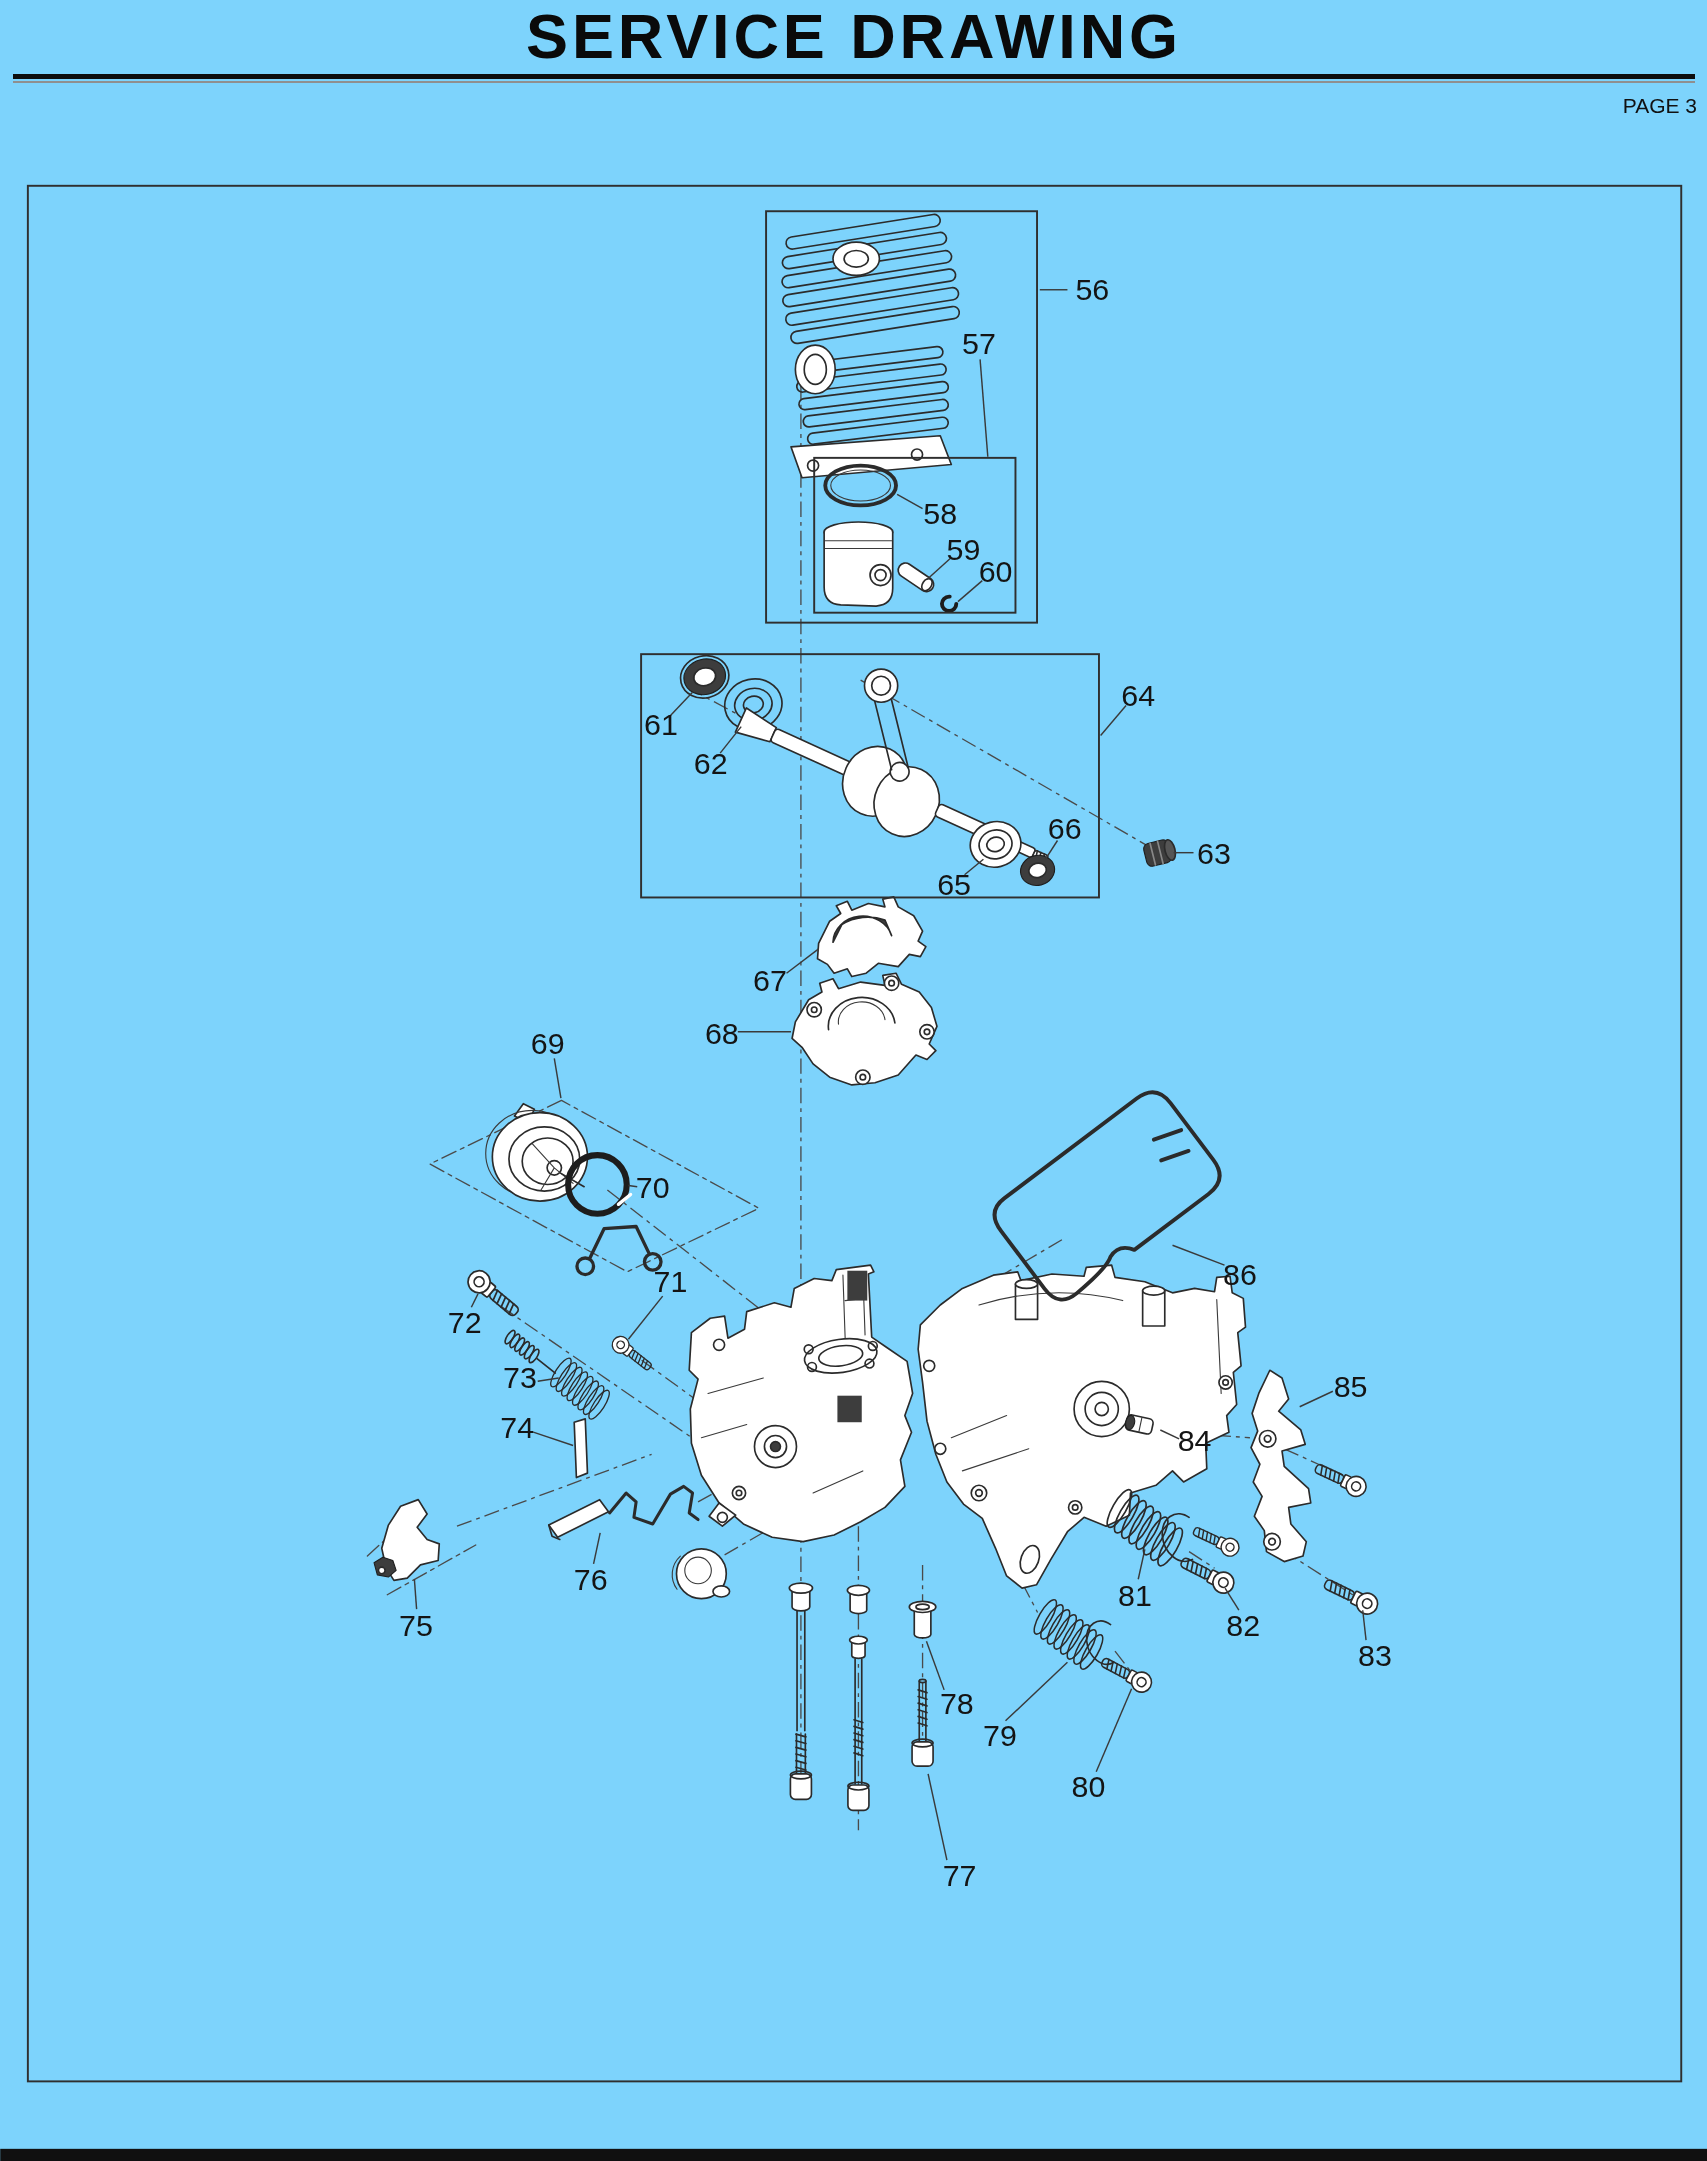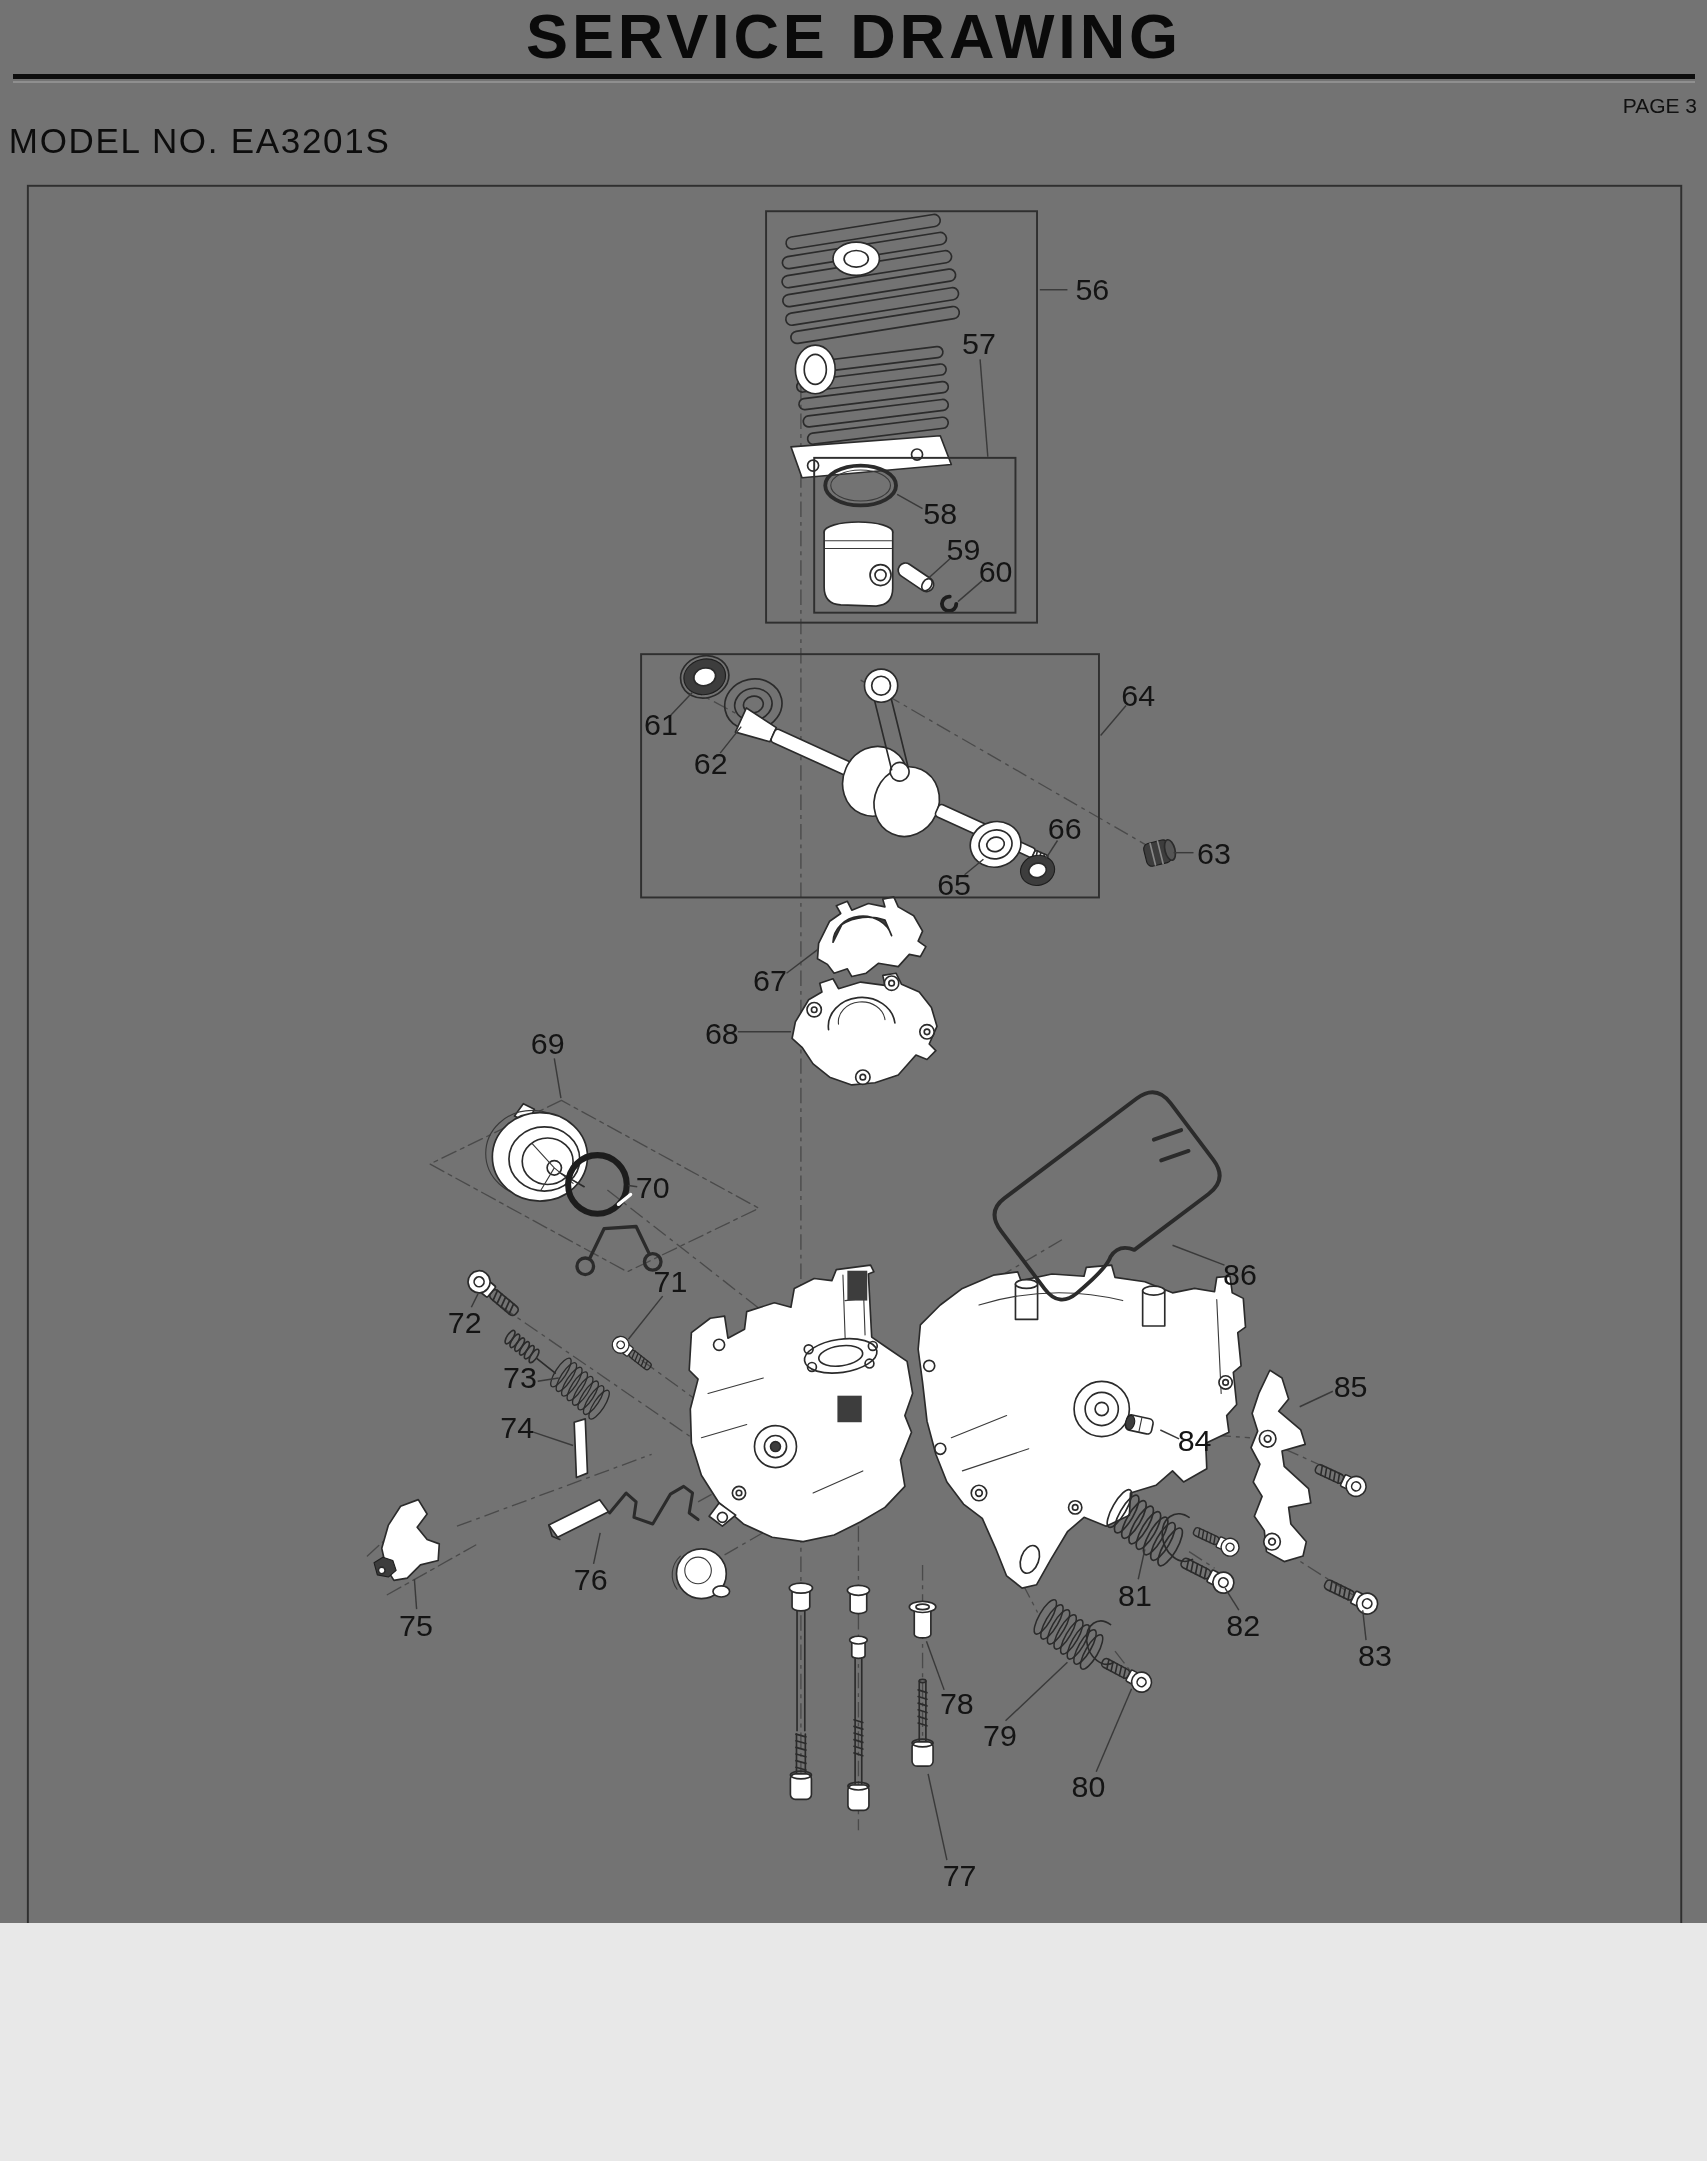--- a/index.html
+++ b/index.html
@@ -1,16 +1,16 @@
 <!DOCTYPE html>
 <html style="font-size:8.8px"><head>
 <meta charset="utf-8">
 <style>
   html,body{margin:0;padding:0;background:#e8e8e8;}
-  .page{position:relative;width:1708px;height:1923px;background:#737373;
+  .page{position:relative;width:1708px;height:2161px;background:#7dd3fc;
         font-family:"Liberation Sans",sans-serif;overflow:hidden;}
   .title{position:absolute;left:0;right:0;top:0px;text-align:center;
          font-size:63px;font-weight:bold;letter-spacing:3.9px;color:#0a0a0a;white-space:nowrap;}
   .rule-a{position:absolute;left:13.3px;right:13.3px;top:74px;height:5px;background:#0d0d0d;}
   .rule-b{position:absolute;left:13.3px;right:13.3px;top:81px;height:1.7px;background:#8f8f8f;}
   .page-num{position:absolute;right:11px;top:94px;font-size:21px;color:#111;}
   .model{position:absolute;left:8.8px;top:121px;font-size:35px;letter-spacing:1.7px;color:#0d0d0d;}
   svg{position:absolute;left:0;top:0;}
   .ln{fill:none;stroke:#2b2b2b;stroke-width:3;stroke-linecap:round;stroke-linejoin:round;}
   .lnw{fill:#ffffff;stroke:#2b2b2b;stroke-width:3;stroke-linejoin:round;}
@@ -24,21 +24,20 @@
 </style>
 </head>
 <body>
 
 <div class="page">
 
   <div class="title">SERVICE DRAWING</div>
   <div class="rule-a"></div>
   <div class="rule-b"></div>
   <div class="page-num">PAGE 3</div>
-  <div class="model">MODEL NO. EA3201S</div>
 
   <svg width="1708" height="2161" viewBox="0 0 3088 3908">
 
     <defs>
       <g id="screw">
         <rect x="28" y="-9" width="56" height="18" rx="7"></rect>
         <path d="M34,-9 l5,18 M43,-9 l5,18 M52,-9 l5,18 M61,-9 l5,18 M70,-9 l5,18"></path>
         <rect x="14" y="-12" width="14" height="24" rx="3" fill="#fff"></rect>
         <circle cx="0" cy="0" r="19" fill="#fff"></circle>
         <circle cx="0" cy="0" r="8.5"></circle>

